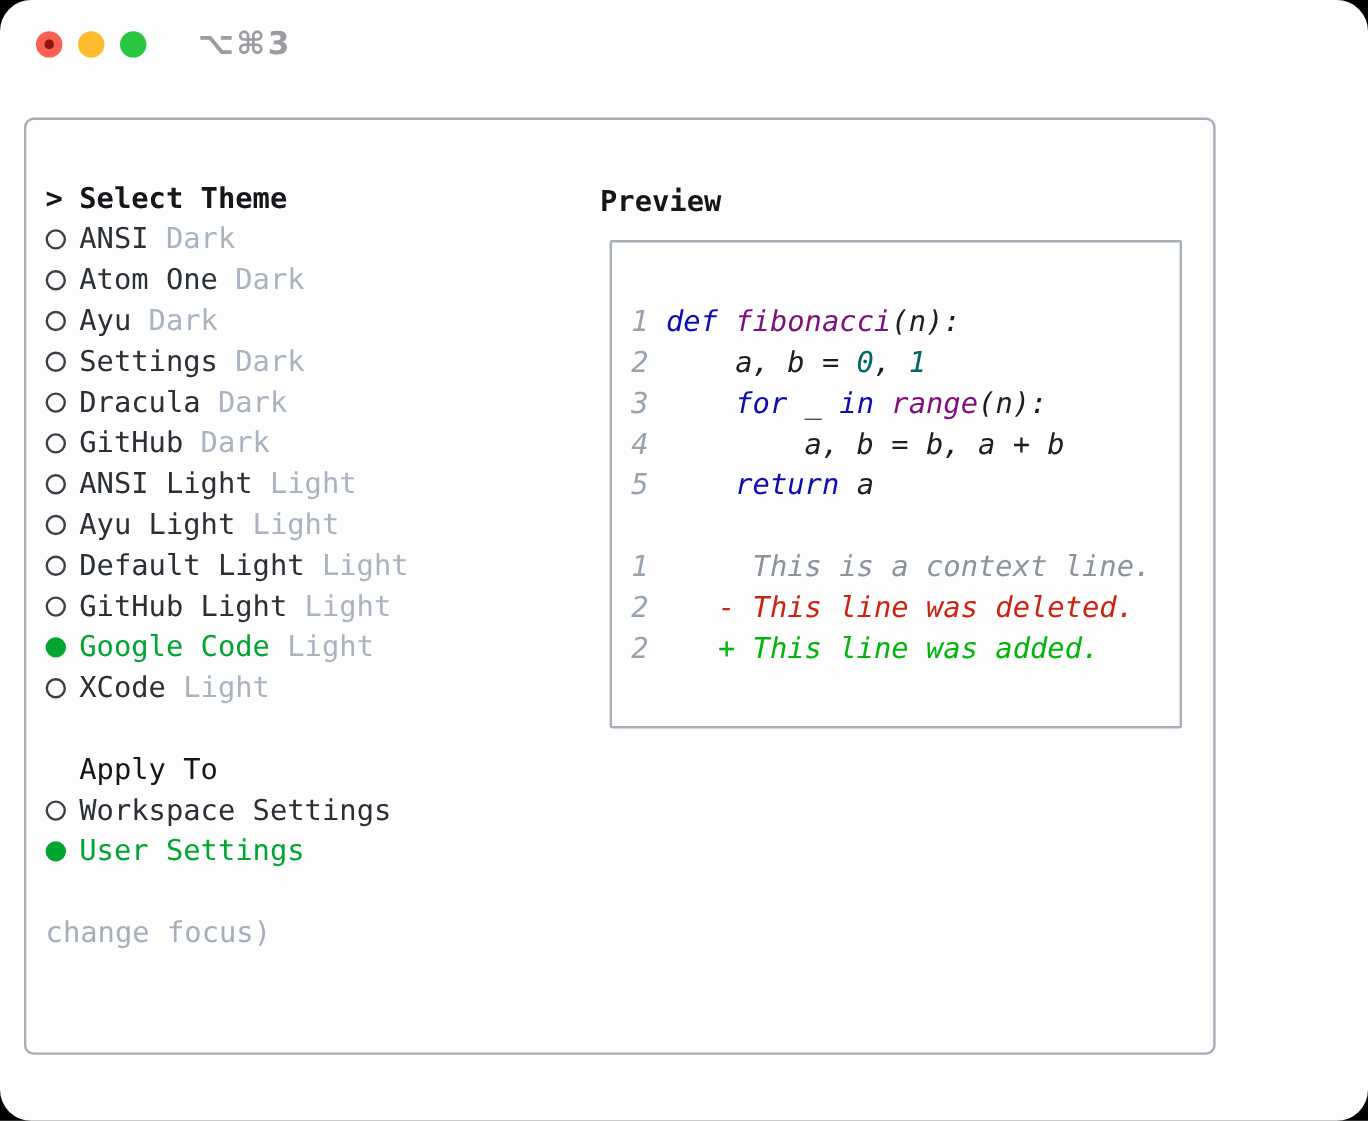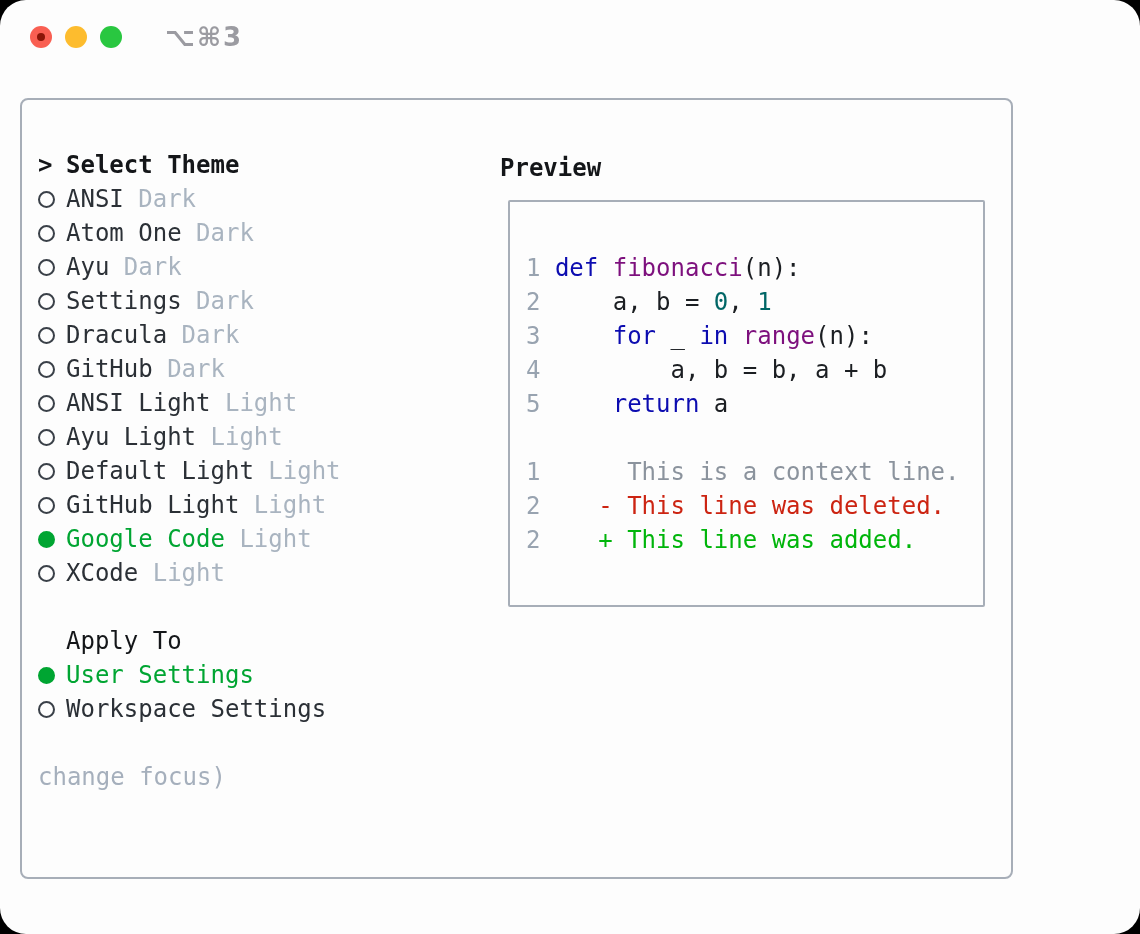--- a/index.html
+++ b/index.html
@@ -55,21 +55,21 @@
   .hint-line{color:var(--hint-gray);}
   
   .preview-header{
     position:absolute;left:478px;top:48px;height:34px;display:flex;align-items:flex-end;
     font-size:24px;font-weight:700;color:var(--header-black);
   }
   .preview-box{
     position:absolute;left:486px;top:100px;width:477px;height:407px;
     border:2px solid var(--border-gray);border-radius:2px;
     box-sizing:border-box;
-    padding:49px 0 0 16px;overflow:hidden;
+    padding:49px 0 0 16px;overflow:hidden;font-style:italic;
   }
   .code-line{height:34px;line-height:34px;font-size:24px;white-space:pre;min-height:34px;}
   .seg-ln{color:var(--lineno-gray);}
   .seg-pl{color:var(--plain-code);}
   .seg-kw{color:var(--keyword-blue);}
   .seg-ti{color:var(--title-purple);}
   .seg-lit{color:var(--literal-teal);}
   .seg-ctx{color:var(--context-gray);}
   .seg-del{color:var(--deleted-red);}
   .seg-add{color:var(--added-green);}
@@ -170,27 +170,27 @@
 
       <div class="row"></div>
 
       <div class="row">
         <span class="marker"></span>
         <span class="apply-label">Apply To</span>
       </div>
 
       <div id="apply-options">
   <div class="row option-row">
+    <span class="marker"><span class="radio"></span></span>
+    <span class="opt-label">Workspace Settings</span>
+  </div>
+
+  <div class="row option-row">
     <span class="marker"><span class="radio selected"></span></span>
     <span class="opt-label selected">User Settings</span>
-  </div>
-
-  <div class="row option-row">
-    <span class="marker"><span class="radio"></span></span>
-    <span class="opt-label">Workspace Settings</span>
   </div>
 </div>
 
       <div class="row"></div>
 
       <div id="hints">
 
   <div class="row hint-line">change focus)</div>
 </div>
     </div>

